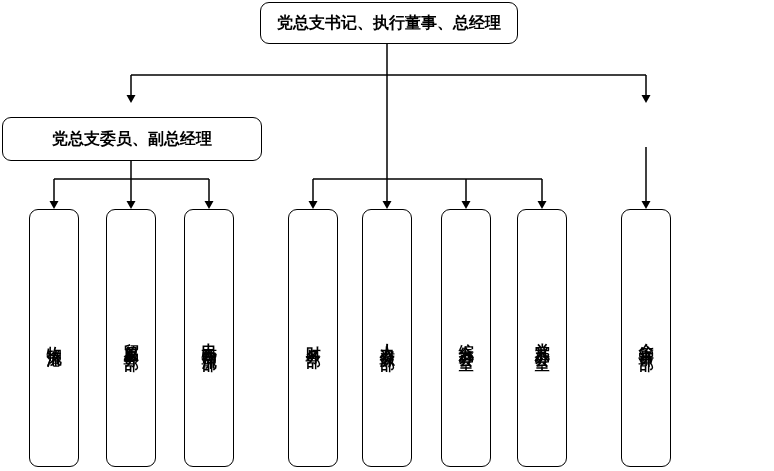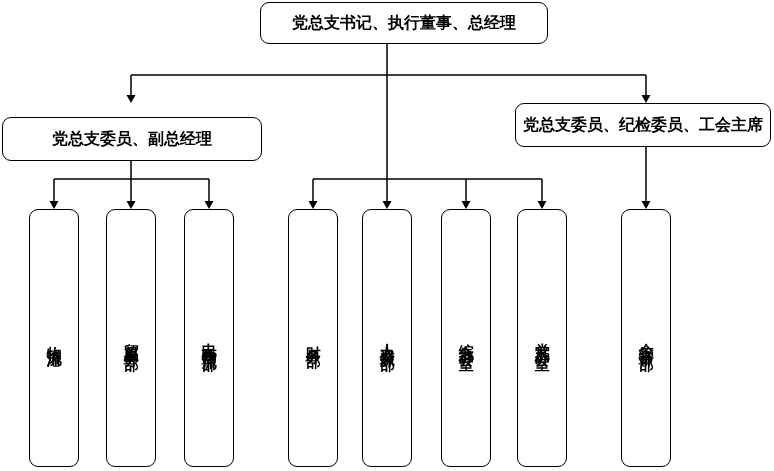--- a/index.html
+++ b/index.html
@@ -75,29 +75,26 @@
       <polygon points="126.5,201 135.5,201 131,209"></polygon>
       <polygon points="204.5,201 213.5,201 209,209"></polygon>
       <polygon points="308.5,201 317.5,201 313,209"></polygon>
       <polygon points="382.5,201 391.5,201 387,209"></polygon>
       <polygon points="461.5,201 470.5,201 466,209"></polygon>
       <polygon points="537.5,201 546.5,201 542,209"></polygon>
       <polygon points="641.5,201 650.5,201 646,209"></polygon>
     </g>
   </svg>
 
-  <div class="box h" style="left:260px; top:2px; width:288px; height:42px;">
+  <div class="box h" style="left:260px; top:2px; width:258px; height:42px;">
     <span class="lbl">党总支书记、执行董事、总经理</span>
   </div>
 
   <div class="box h" style="left:2px; top:117px; width:260px; height:44px;">
     <span class="lbl">党总支委员、副总经理</span>
-  </div>
-  <div class="box h" style="left:515px; top:103px; width:256px; height:44px;">
-    <span class="lbl">党总支委员、纪检委员、工会主席</span>
   </div>
 
   <div class="box v" style="left:29px; top:209px; width:50px; height:258px;">
     <span class="lbl">物流港</span>
   </div>
   <div class="box v" style="left:106px; top:209px; width:50px; height:258px;">
     <span class="lbl">贸易服务部</span>
   </div>
   <div class="box v" style="left:184px; top:209px; width:50px; height:258px;">
     <span class="lbl">电商物流部</span>

